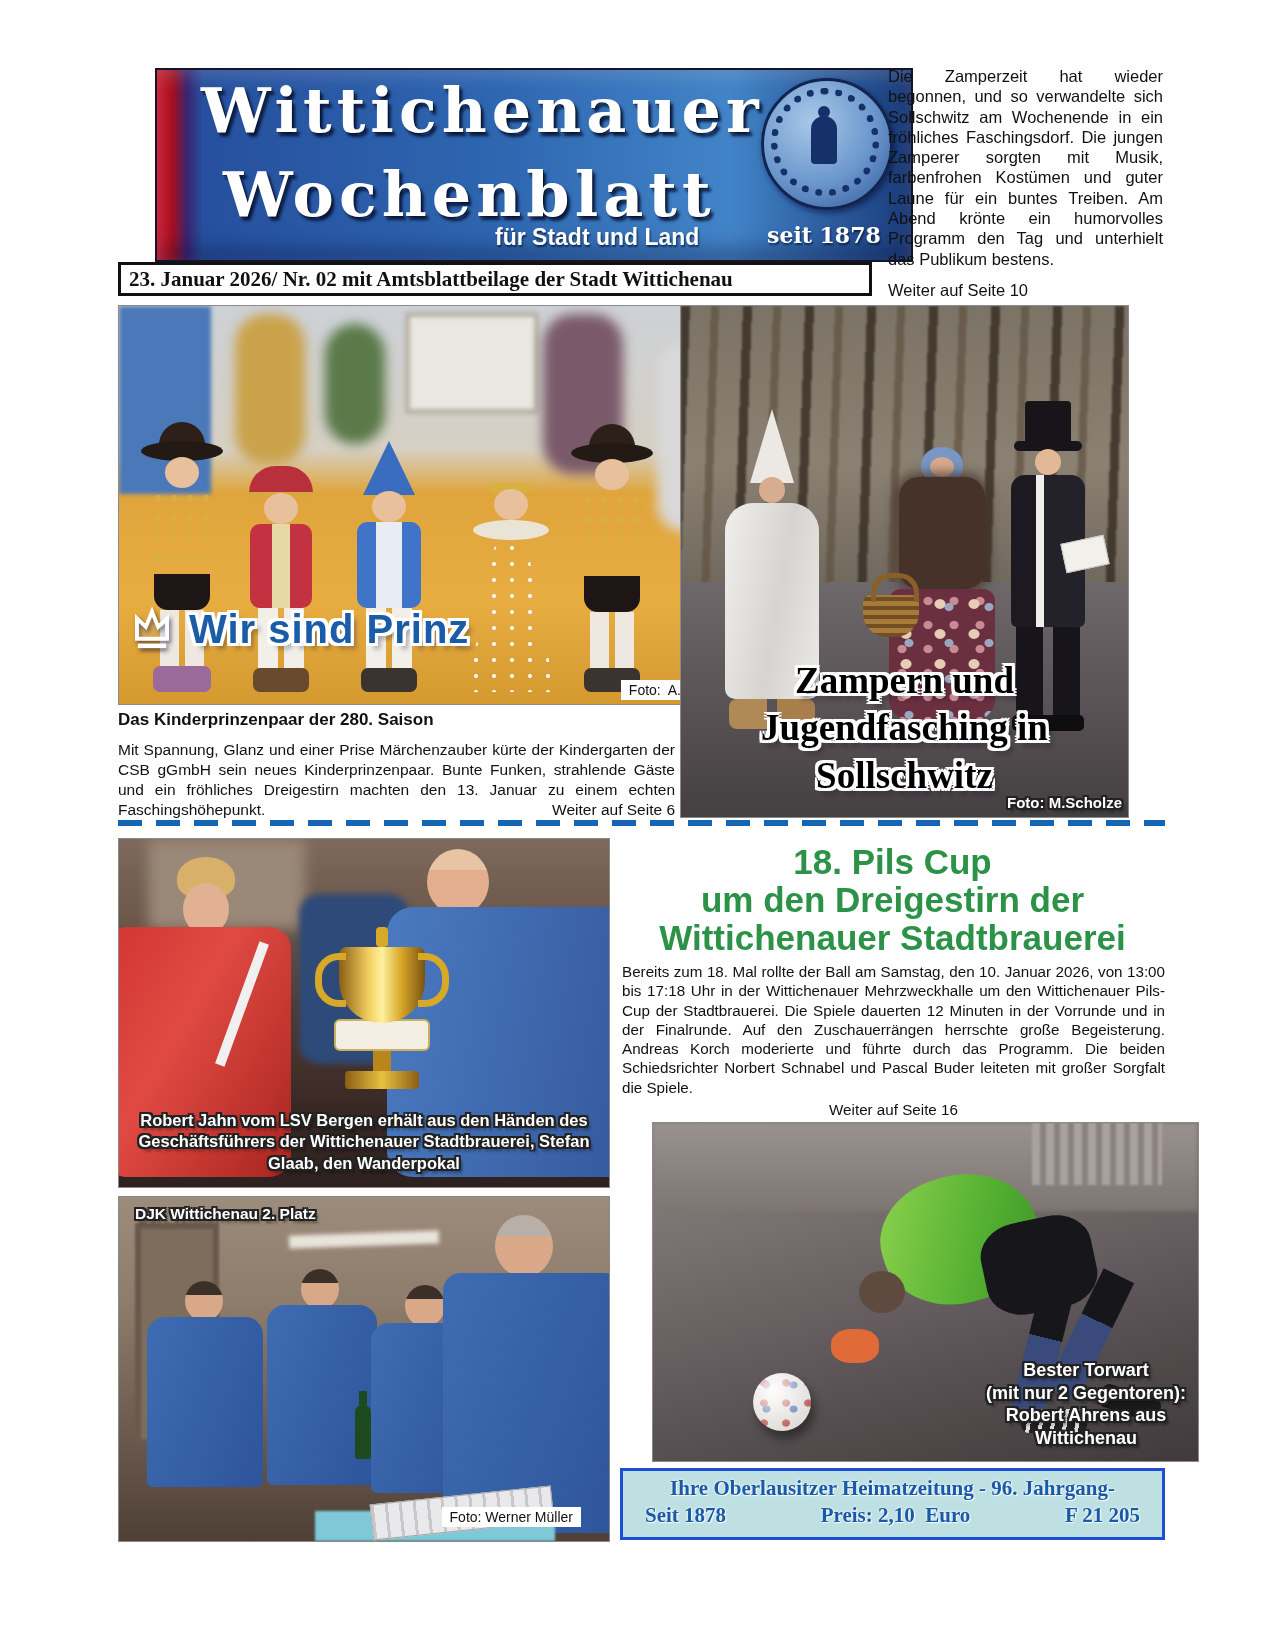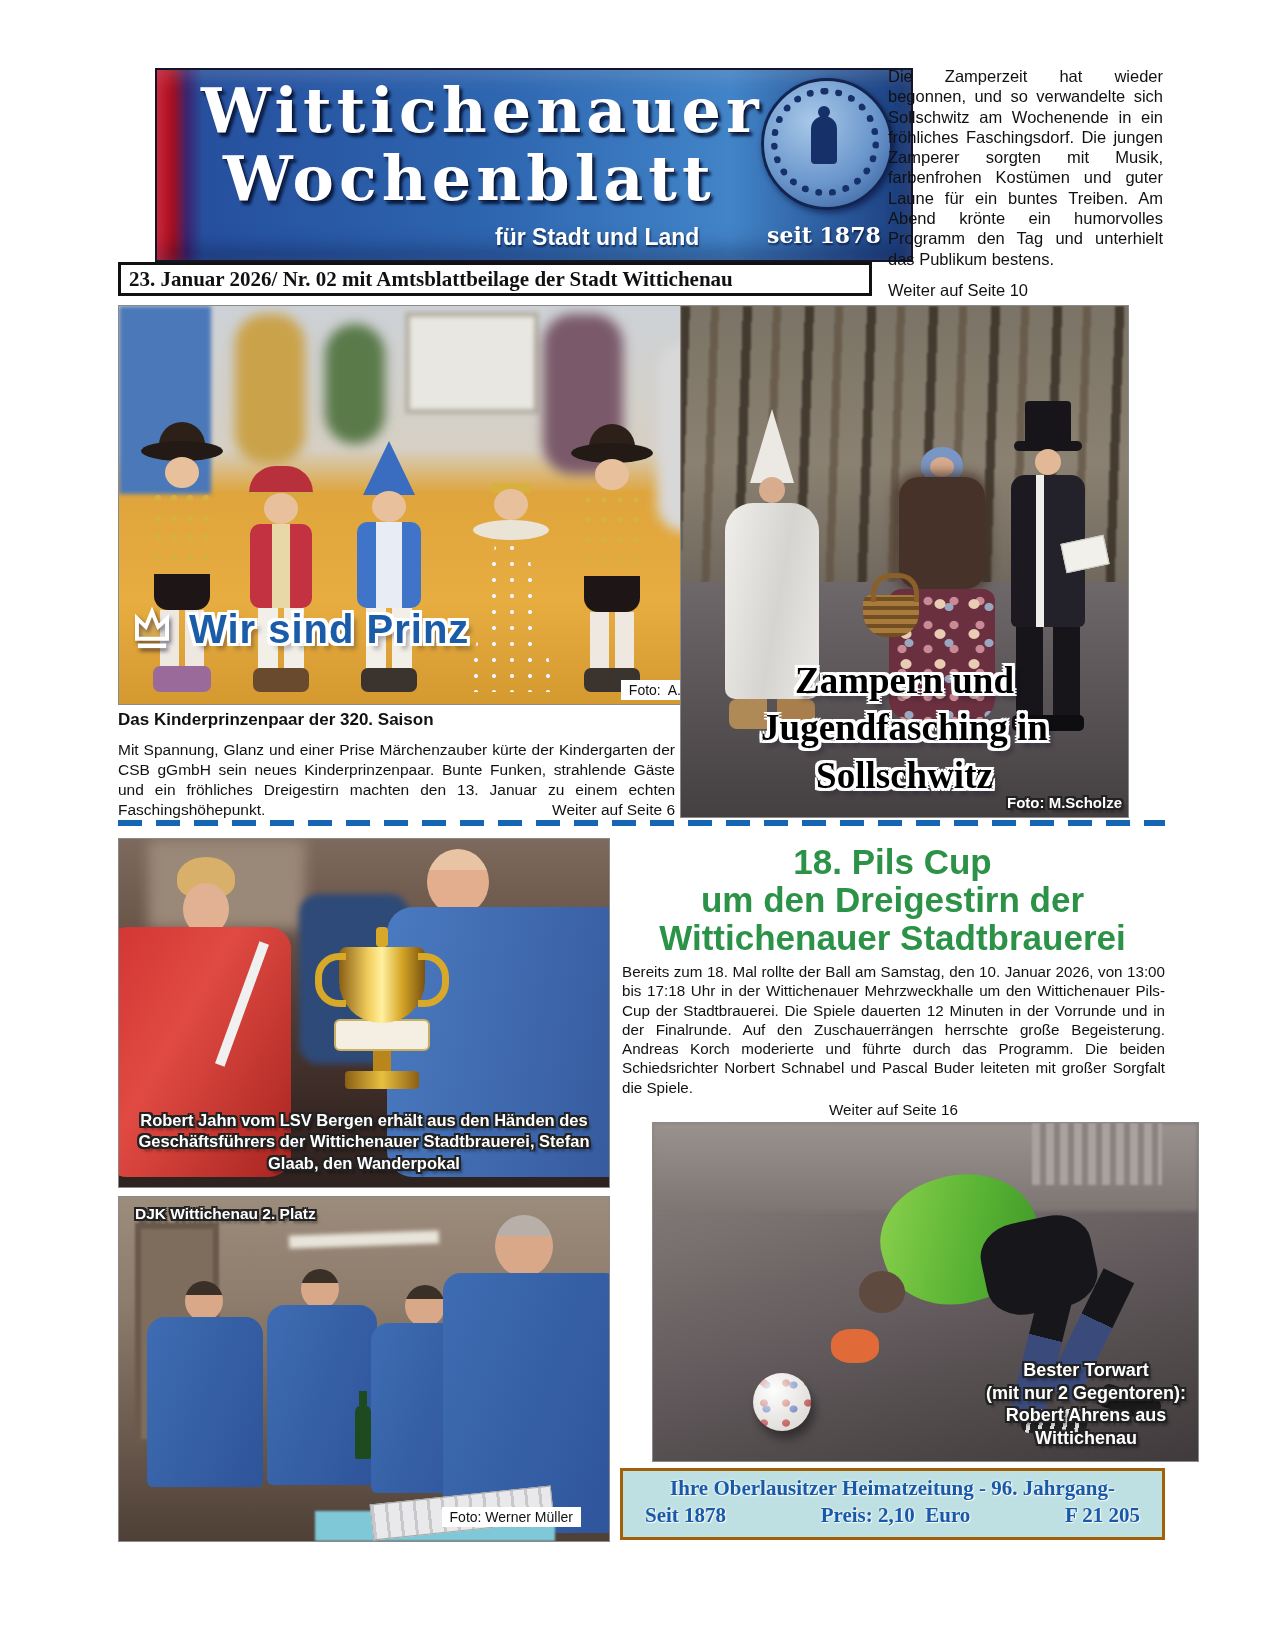--- a/index.html
+++ b/index.html
@@ -8,21 +8,21 @@
 
   
   .masthead{position:absolute;left:118px;top:68px;width:754px;height:190px;
     border:2px solid #14142a;
     background:linear-gradient(90deg,#e8192c 0px,#a51020 16px,#3a2470 30px,#26509e 46px,
                #2e66b0 45%,#4284c8 76%,#1a3c7c 100%);
     box-shadow:inset 0 6px 18px rgba(255,255,255,.18), inset 0 -10px 22px rgba(0,0,40,.35);margin-left:37px;}
   .mast-title{position:absolute;color:#fff;font-family:"DejaVu Serif",serif;font-weight:bold;
     letter-spacing:5px;text-shadow:3px 4px 3px rgba(5,15,45,.85),1px 1px 0 rgba(5,15,45,.6);}
   .mast-title.l1{left:44px;top:4px;font-size:62px;}
-  .mast-title.l2{left:66px;top:72px;font-size:62px;}
+  .mast-title.l2{left:66px;top:88px;font-size:62px;}
   .mast-sub{position:absolute;left:338px;top:154px;color:#fff;font-size:23px;font-weight:bold;
     text-shadow:1px 2px 2px rgba(5,15,45,.7);}
   .mast-since{position:absolute;left:610px;top:152px;color:#fff;font-family:"DejaVu Serif",serif;
     font-weight:bold;font-size:22px;text-shadow:1px 2px 2px rgba(5,15,45,.7);}
   .seal{position:absolute;left:602px;top:8px;width:132px;height:138px;}
   .seal-circle{position:absolute;left:2px;top:0;width:126px;height:126px;border-radius:50%;
     background:radial-gradient(circle at 38% 32%,#a8c8e8,#6a96cc 55%,#2e5694 100%);
     border:3px solid #122450;box-shadow:2px 3px 6px rgba(0,0,40,.5);}
   .seal-ring{position:absolute;left:12px;top:10px;width:94px;height:94px;border-radius:50%;
     border:7px dotted #16306a;}
@@ -204,21 +204,21 @@
   .kp-shoe2{left:446px;top:268px;width:62px;height:24px;background:#1a1a1c;border-radius:8px;transform:rotate(18deg);}
   .kp-ball{left:100px;bottom:30px;width:58px;height:58px;border-radius:50%;
     background-color:#e8e6e2;
     background-image:radial-gradient(circle at 35% 30%,rgba(255,255,255,.95),rgba(200,196,192,.2) 70%),
       radial-gradient(#c04848 0 3.5px,transparent 4.5px),radial-gradient(#4868b8 0 3.5px,transparent 4.5px);
     background-size:100% 100%,22px 20px,27px 24px;box-shadow:4px 8px 10px rgba(0,0,0,.4);}
   .keeper-caption{position:absolute;right:12px;bottom:12px;text-align:center;
     font-size:18px;font-weight:bold;line-height:1.25;}
 
   
-  .footer{position:absolute;left:620px;top:1468px;width:539px;height:66px;border:3px solid #a16207;
+  .footer{position:absolute;left:620px;top:1468px;width:539px;height:66px;border:3px solid #1d4ed8;
     font-family:"Liberation Serif",serif;font-weight:bold;}
   .footer .l1{text-align:center;font-size:21px;margin-top:5px;}
   .footer .l2{display:flex;justify-content:space-between;padding:2px 22px 0 22px;font-size:21px;}
   .footer span{text-shadow:0 0 3px rgba(255,255,255,.95),1px 1px 0 rgba(255,255,255,.8);}
   .pre{white-space:pre-wrap;}
 </style>
 </head>
 <body>
 
 <div class="page">
@@ -328,21 +328,21 @@
       <div class="z-paper"></div>
     </div>
     <div class="zampern-overlay">
       <div>Zampern und</div>
       <div>Jugendfasching in</div>
       <div>Sollschwitz</div>
     </div>
     <div class="z-credit outline-black">Foto: M.Scholze</div>
   </div>
 
-  <div class="prinz-caption">Das Kinderprinzenpaar der 320. Saison</div>
+  <div class="prinz-caption">Das Kinderprinzenpaar der 280. Saison</div>
   <div class="prinz-body">
     <span>Mit Spannung, Glanz und einer Prise Märchenzauber kürte der Kindergarten der CSB gGmbH sein neues Kinderprinzenpaar. Bunte Funken, strahlende Gäste und ein fröhliches Dreigestirn machten den 13. Januar zu einem echten Faschingshöhepunkt.</span>
     <span class="more">Weiter auf Seite 6</span>
   </div>
 
   <div class="divider"></div>
 
   <div class="photo" id="photo-trophy">
     <div class="shape t-window"></div>
     <div class="shape t-figmid"></div>

